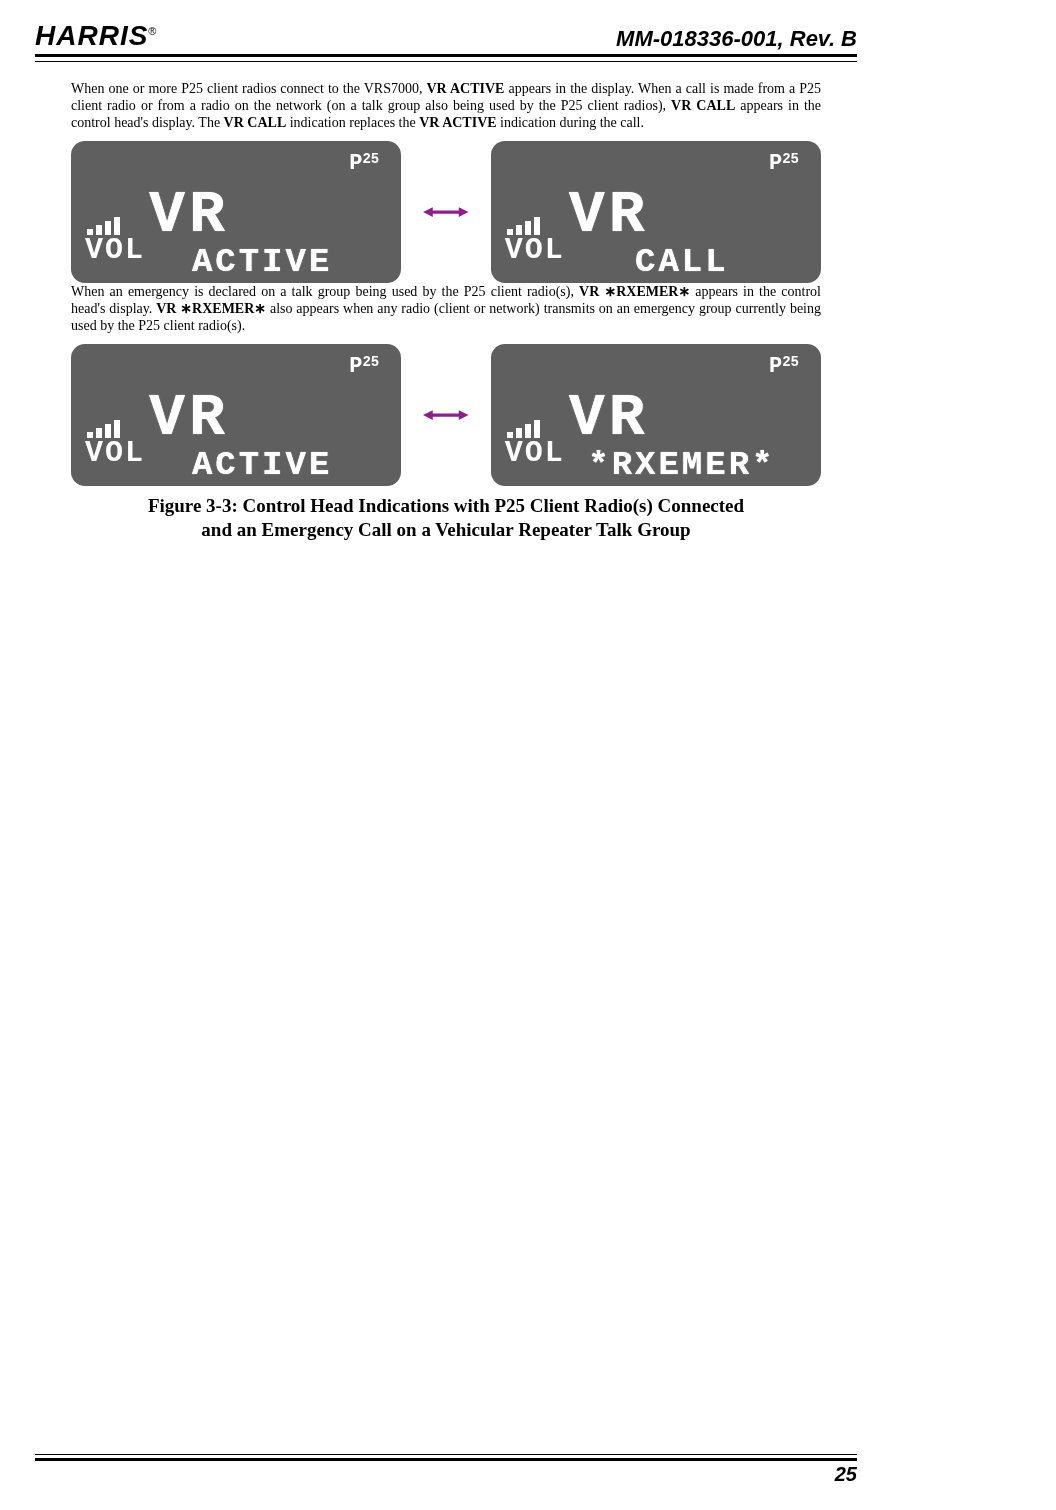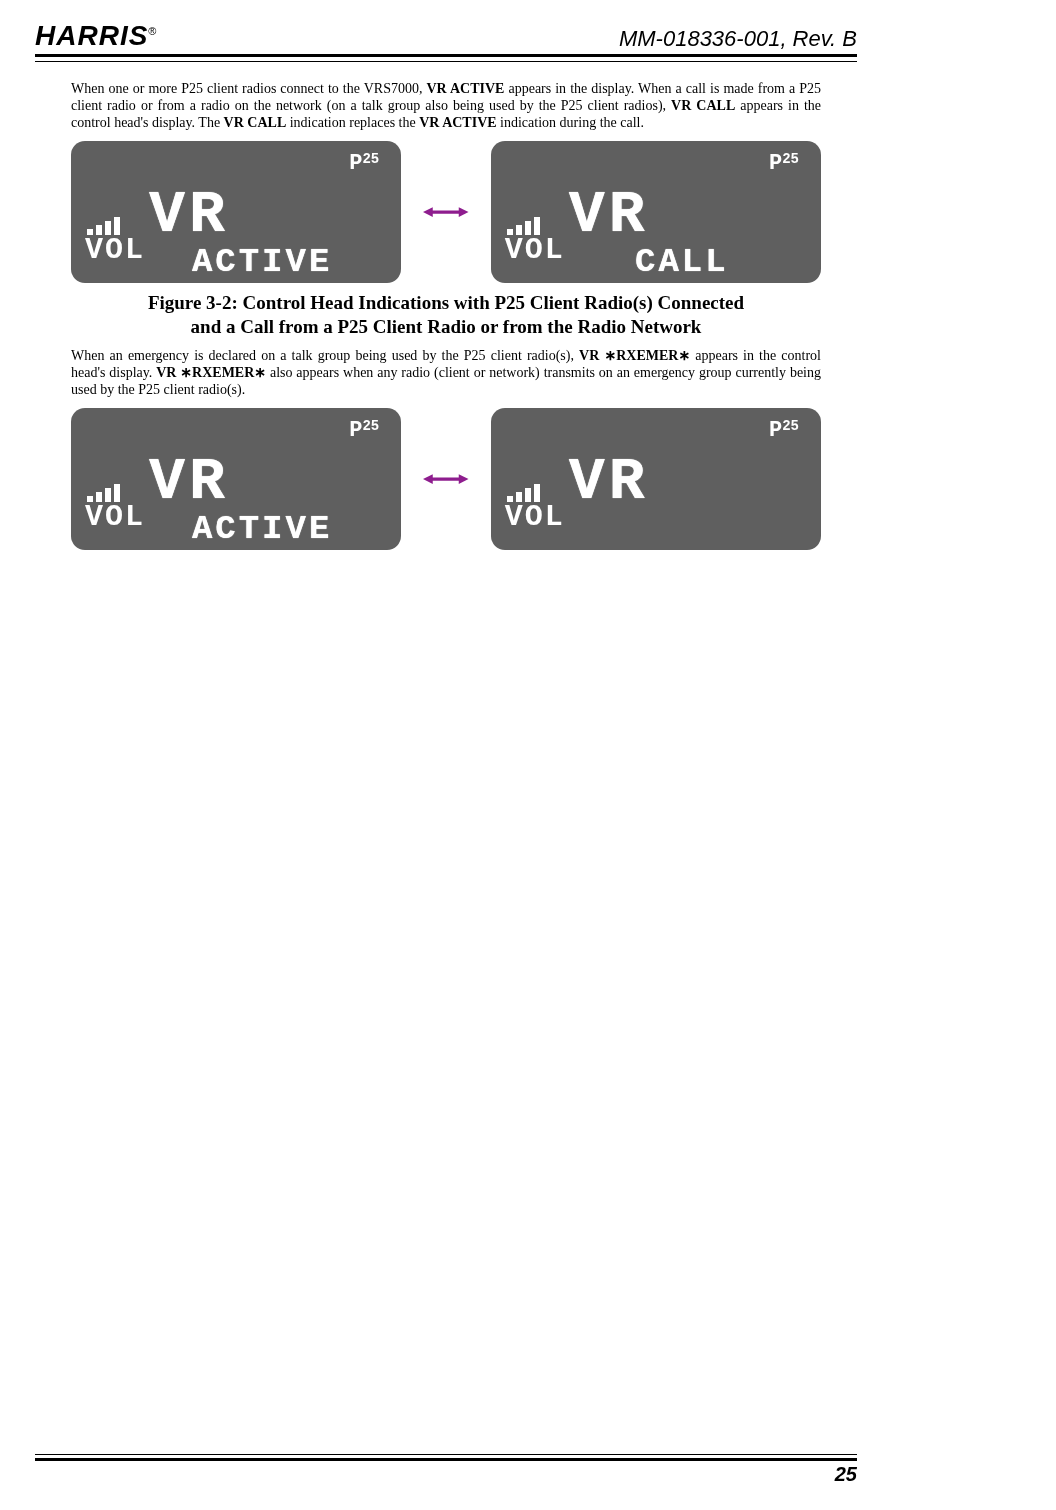--- a/index.html
+++ b/index.html
@@ -34,21 +34,21 @@
     position: relative;
   }
   .harris-logo .reg {
     font-size: 11px;
     vertical-align: super;
     font-style: normal;
     font-weight: normal;
   }
   .doc-id {
     font-family: Arial, Helvetica, sans-serif;
-    font-weight: normal;
+    font-weight: bold;
     font-style: italic;
     font-size: 22px;
   }
   .thin-rule {
     border-top: 1px solid #000;
     margin-bottom: 18px;
   }
   .body-text {
     font-size: 14px;
     line-height: 1.22;
@@ -212,24 +212,20 @@
       <div class="sig">
           <span></span>
           <span></span>
           <span></span>
           <span></span>
         </div>
       <div class="vol">VOL</div>
     </div>
   </div>
 
-  <div class="caption">
-    <span>Figure 3-2:  Control Head Indications with P25 Client Radio(s) Connected</span><br>
-    <span>and a Call from a P25 Client Radio or from the Radio Network</span>
-  </div>
 
   <p class="body-text">
     <span>When an emergency is declared on a talk group being used by the P25 client radio(s), </span><b>VR ∗RXEMER∗</b><span> appears in the control head's display. </span><b>VR ∗RXEMER∗</b><span> also appears when any radio (client or network) transmits on an emergency group currently being used by the P25 client radio(s).</span>
   </p>
 
   <div class="figure-row">
     <div class="lcd">
       <div class="p25"><span class="big">P</span><span>25</span></div>
       <div class="line1">VR</div>
       <div class="line2">ACTIVE</div>
@@ -244,32 +240,34 @@
 
     <svg class="arrow-svg" viewBox="0 0 56 30">
       <line x1="6" y1="15" x2="50" y2="15" stroke="#8e1d8e" stroke-width="4"></line>
       <polygon points="0,15 12,9 12,21" fill="#8e1d8e"></polygon>
       <polygon points="56,15 44,9 44,21" fill="#8e1d8e"></polygon>
     </svg>
 
     <div class="lcd">
       <div class="p25"><span class="big">P</span><span>25</span></div>
       <div class="line1">VR</div>
+      <div class="line2">*RXEMER*</div>
       <div class="sig">
           <span></span>
           <span></span>
           <span></span>
           <span></span>
         </div>
       <div class="vol">VOL</div>
     </div>
   </div>
 
   <div class="caption">
-    <br>
+    <span>Figure 3-3:  Control Head Indications with P25 Client Radio(s) Connected</span><br>
+    <span>and an Emergency Call on a Vehicular Repeater Talk Group</span>
   </div>
 
   <div class="footer">
     <div class="rule1"></div>
     <div class="rule2"></div>
     <div class="page-num">25</div>
   </div>
 
 </div>
 

